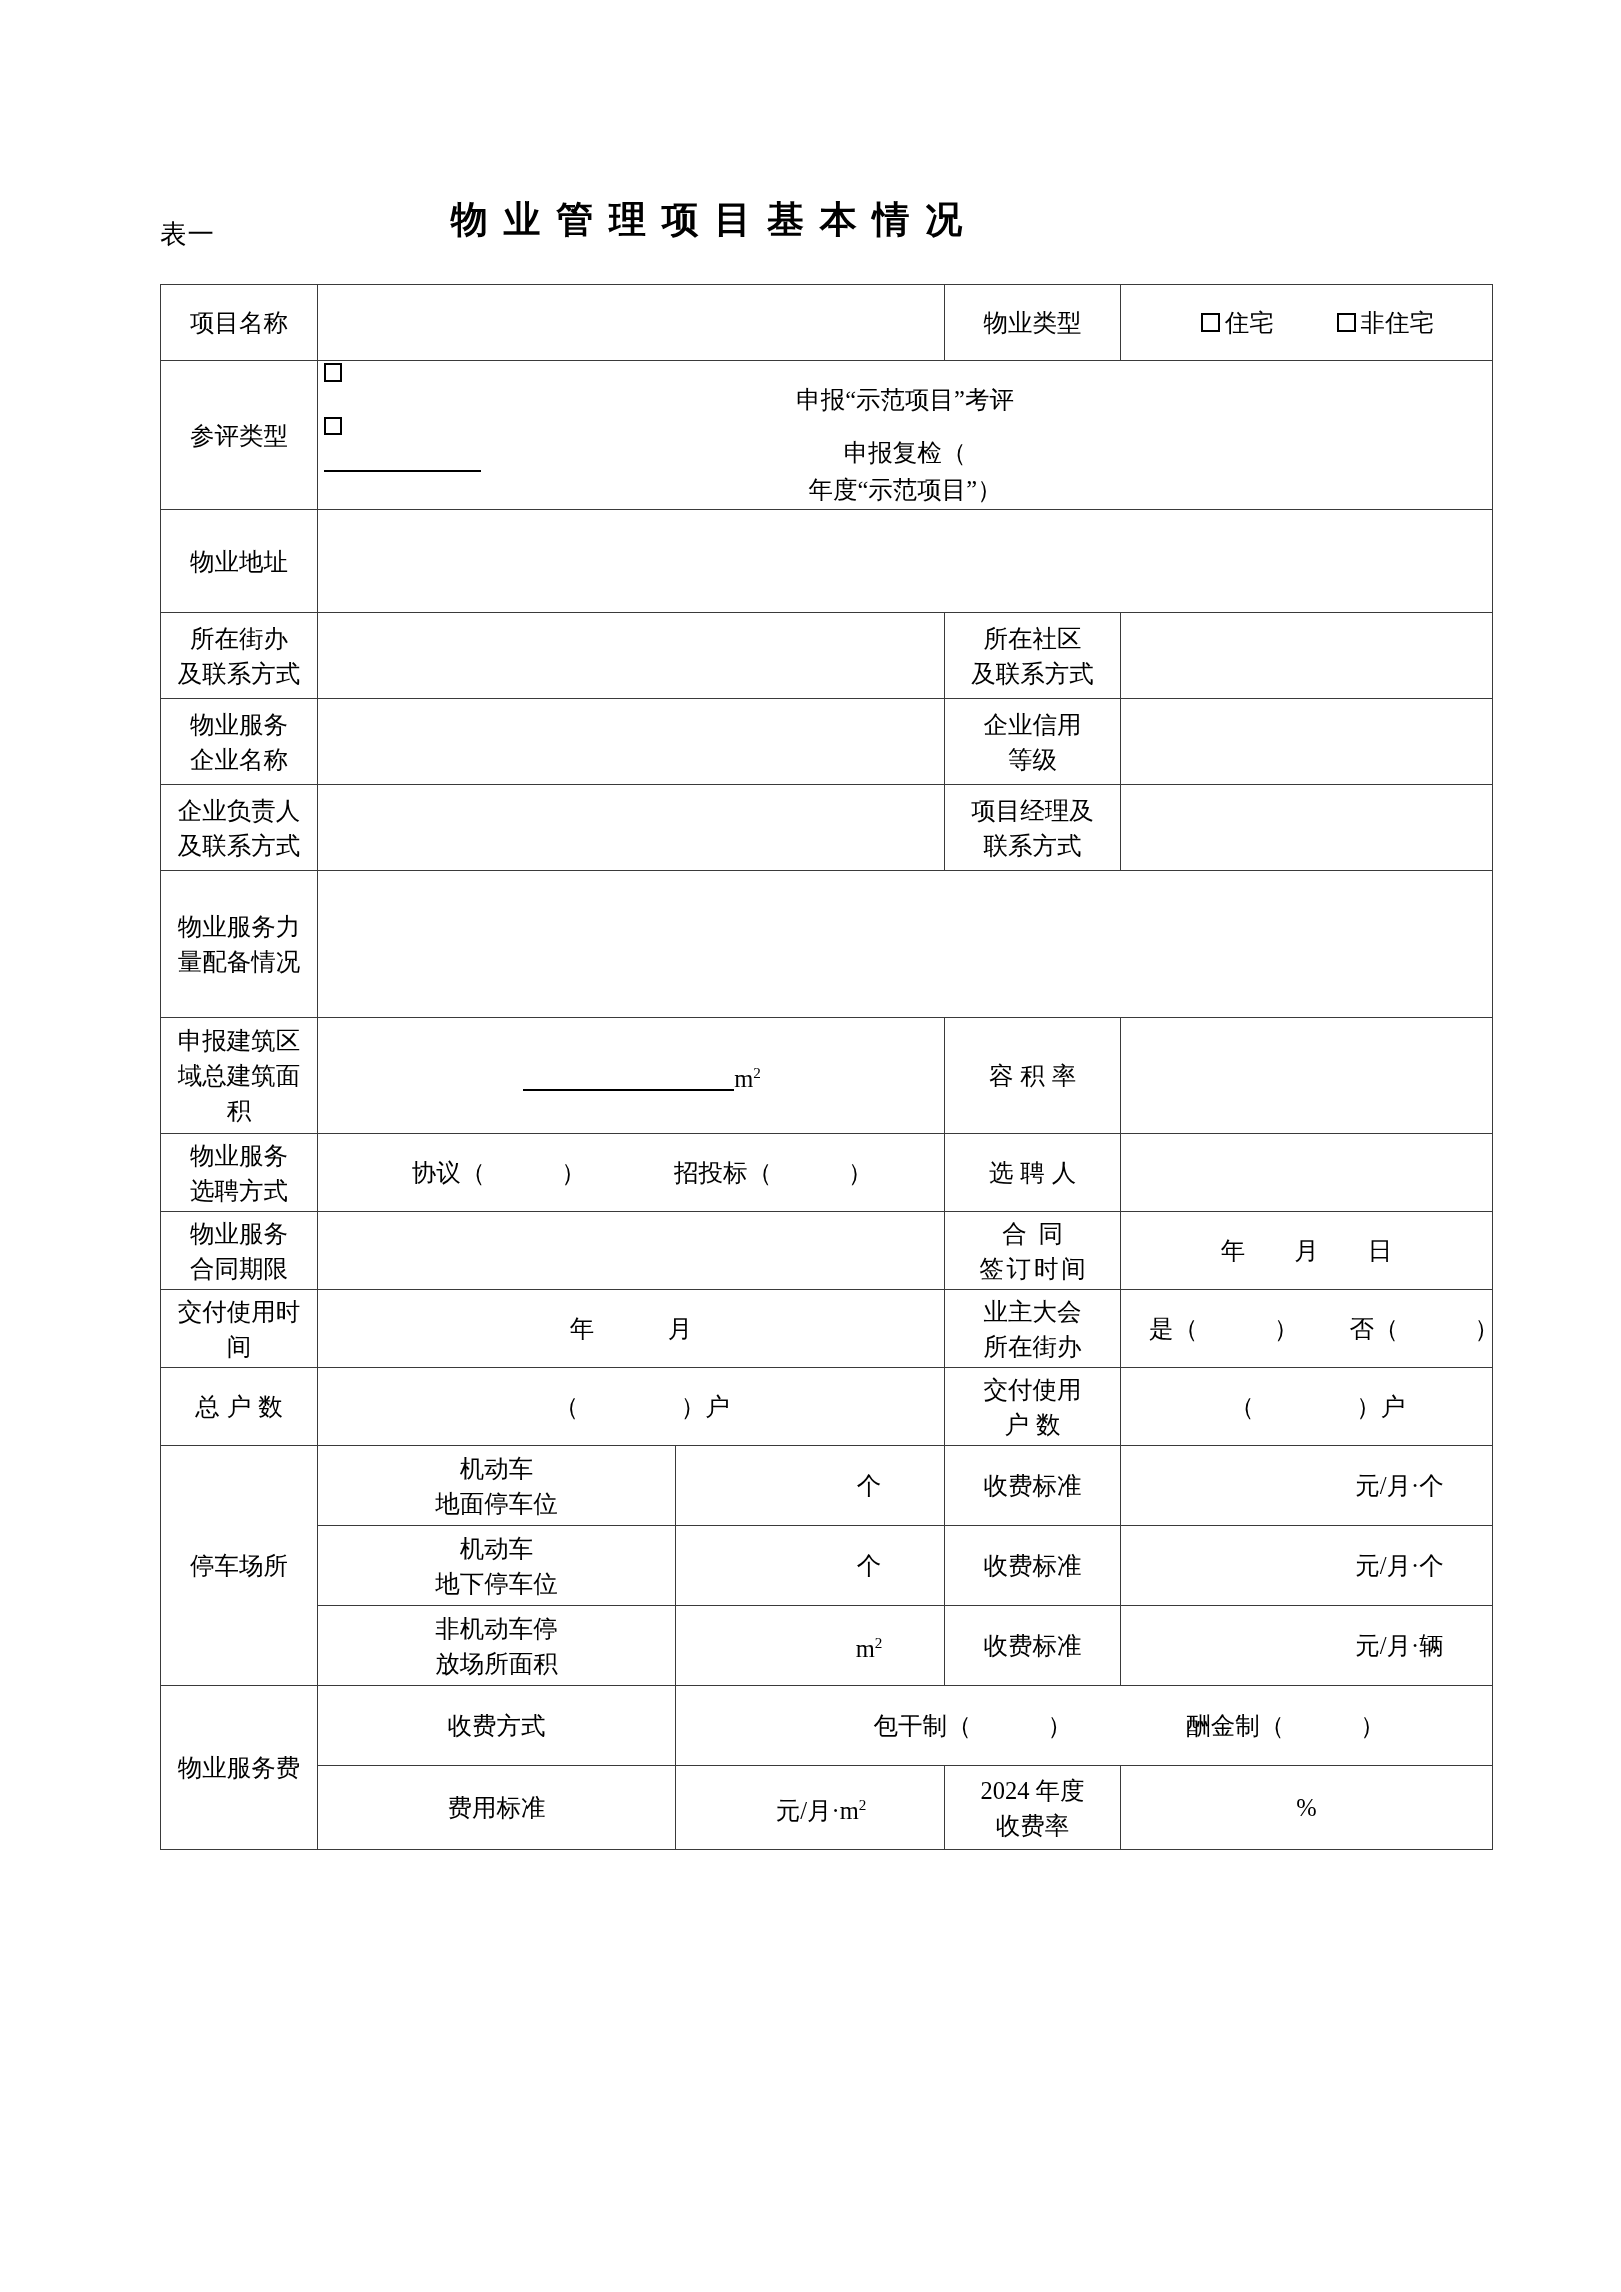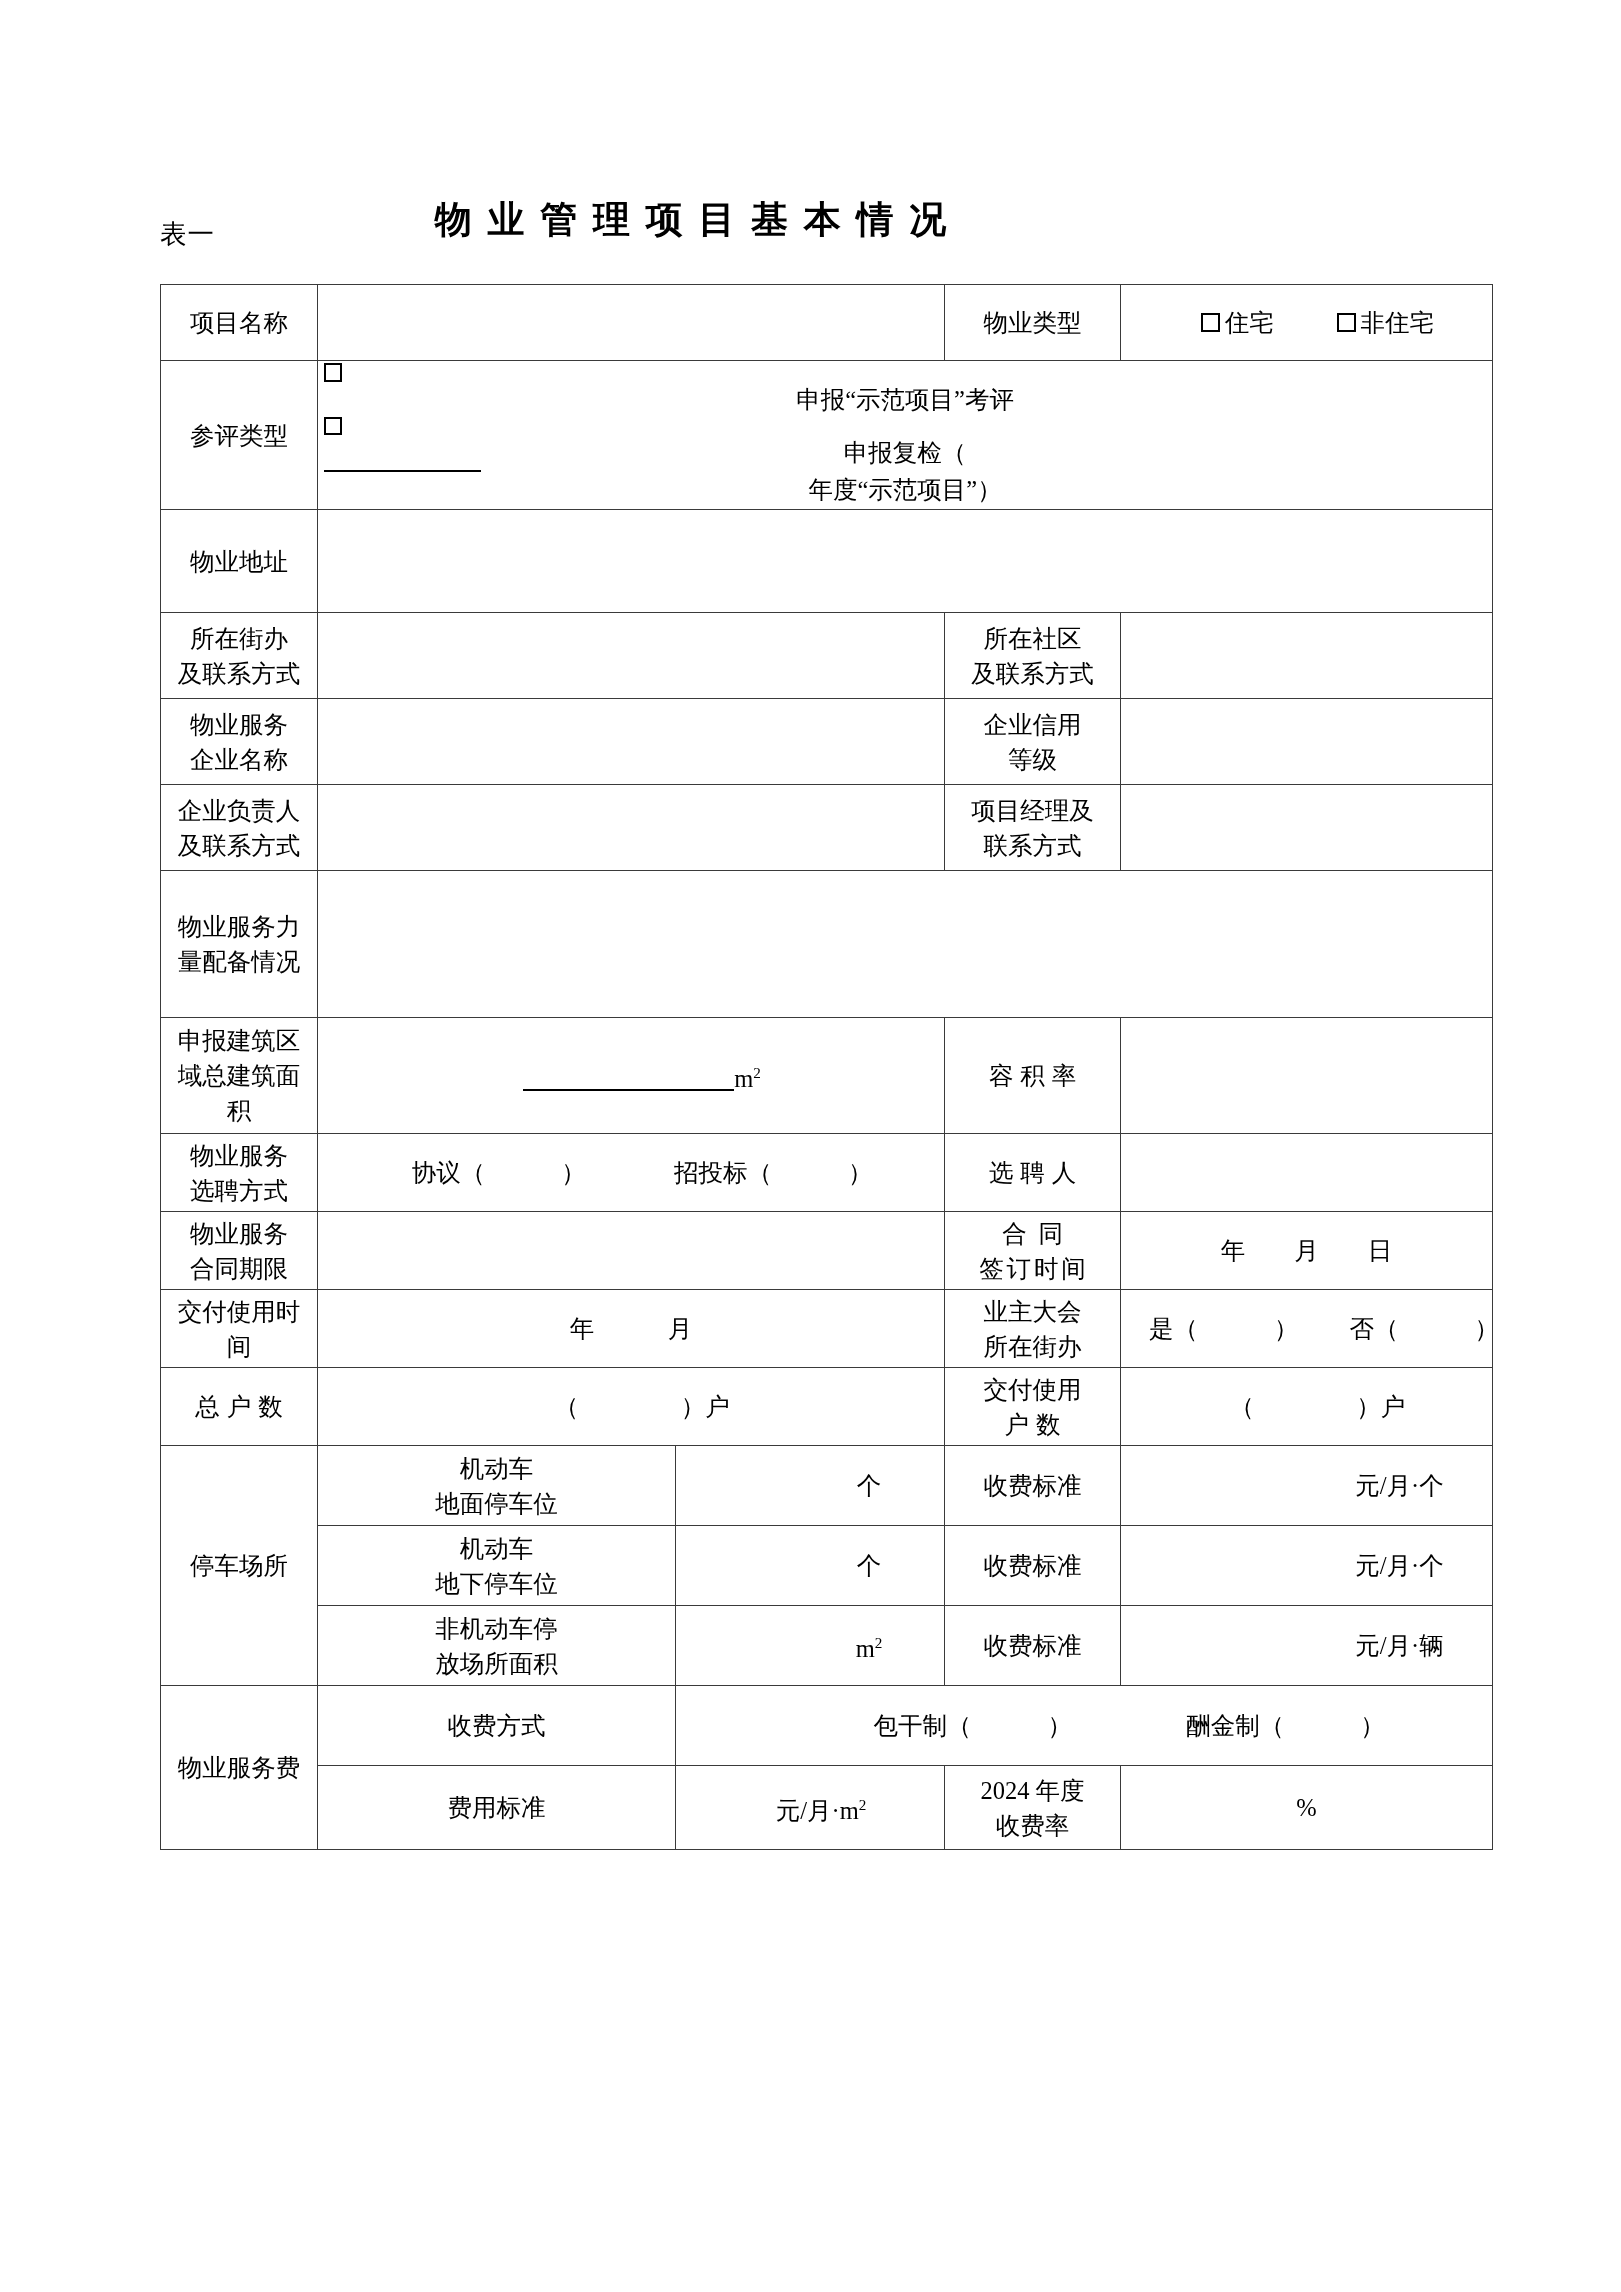--- a/index.html
+++ b/index.html
@@ -33,21 +33,21 @@
     position: absolute;
     left: 160px;
     top: 22px;
     font-size: 26.5px;
     line-height: 37px;
     letter-spacing: 1px;
     white-space: nowrap;
   }
   .doc-title {
     position: absolute;
-    left: 0;
+    left: 16px;
     top: 0;
     width: 1381px;
     text-align: center;
     font-size: 37px;
     font-weight: bold;
     letter-spacing: 15.7px;
     text-indent: 15.7px;
     line-height: 51px;
     white-space: nowrap;
   }

